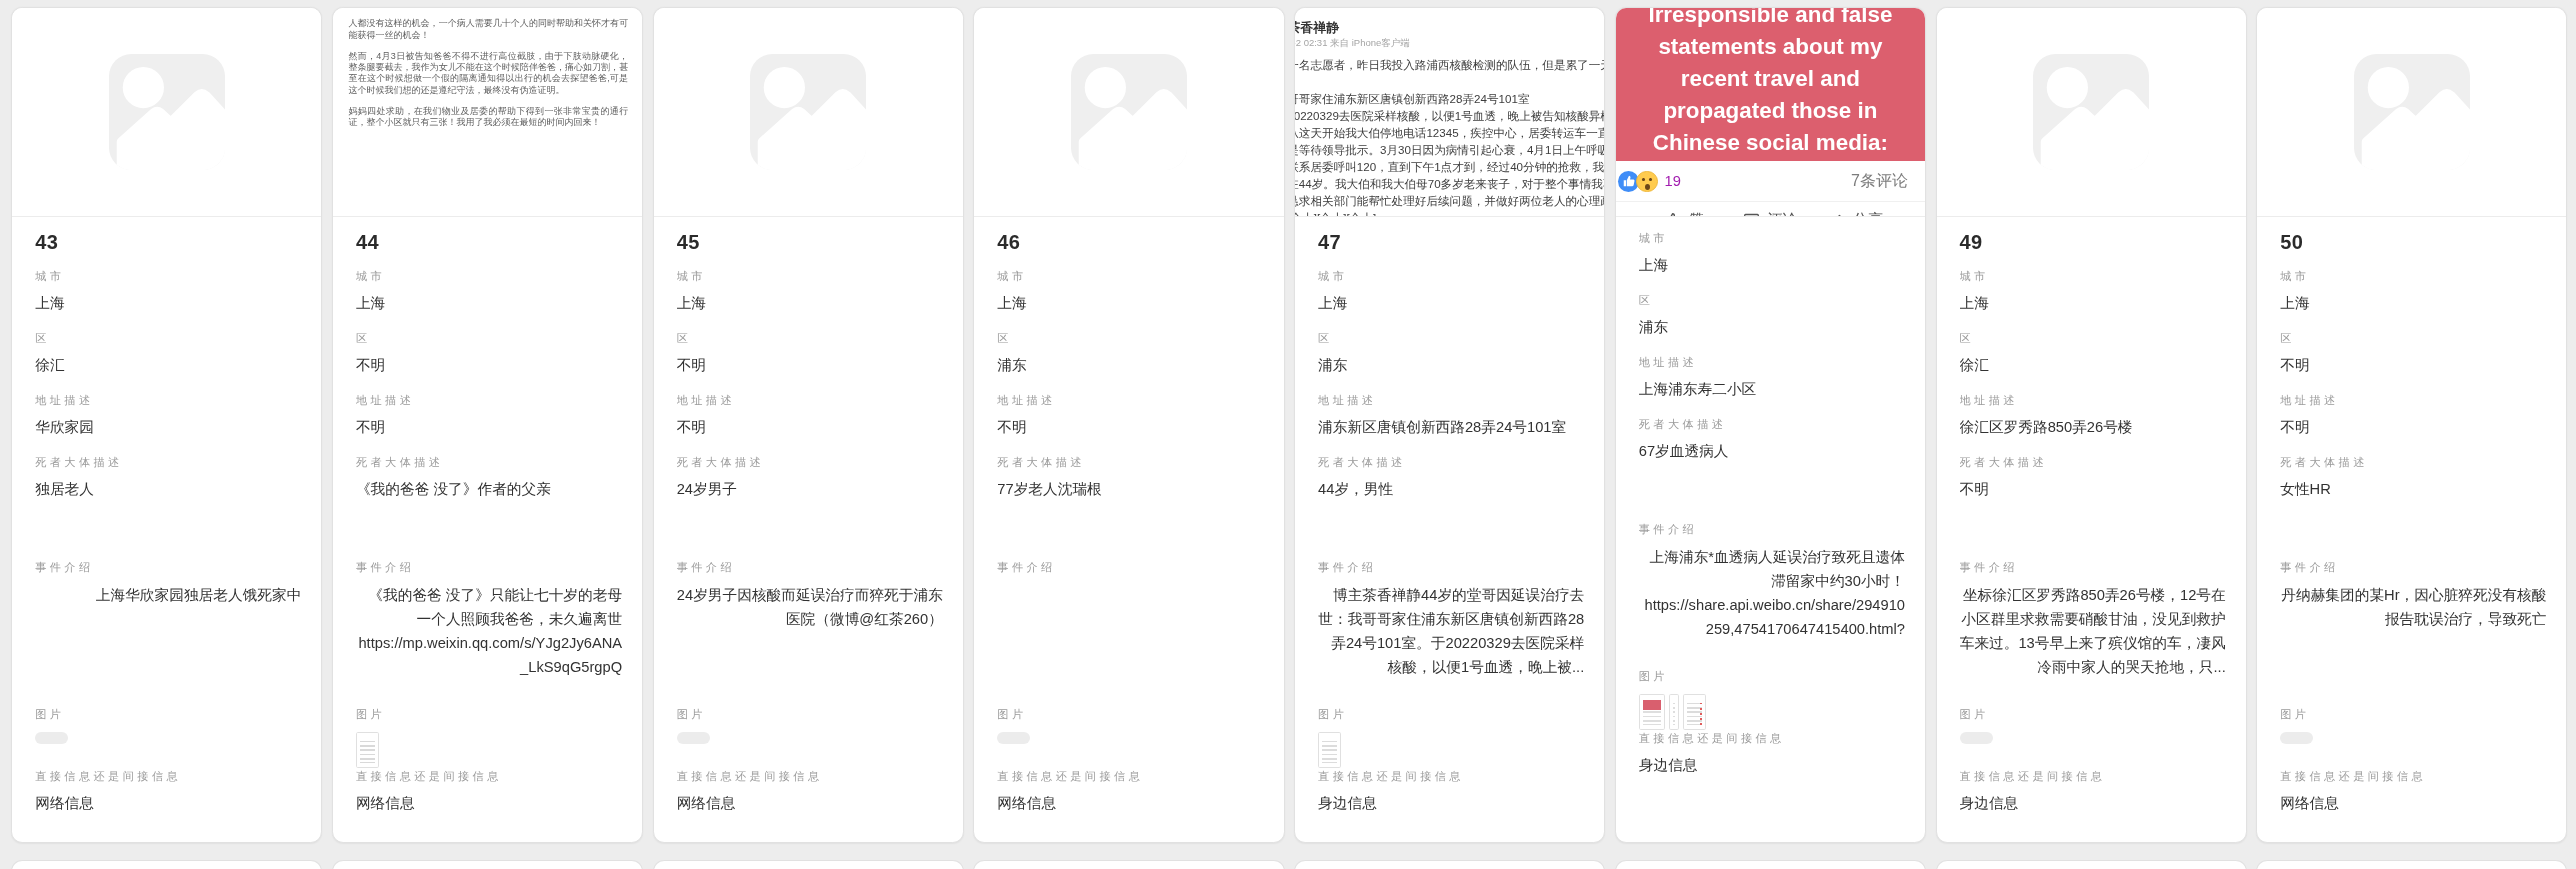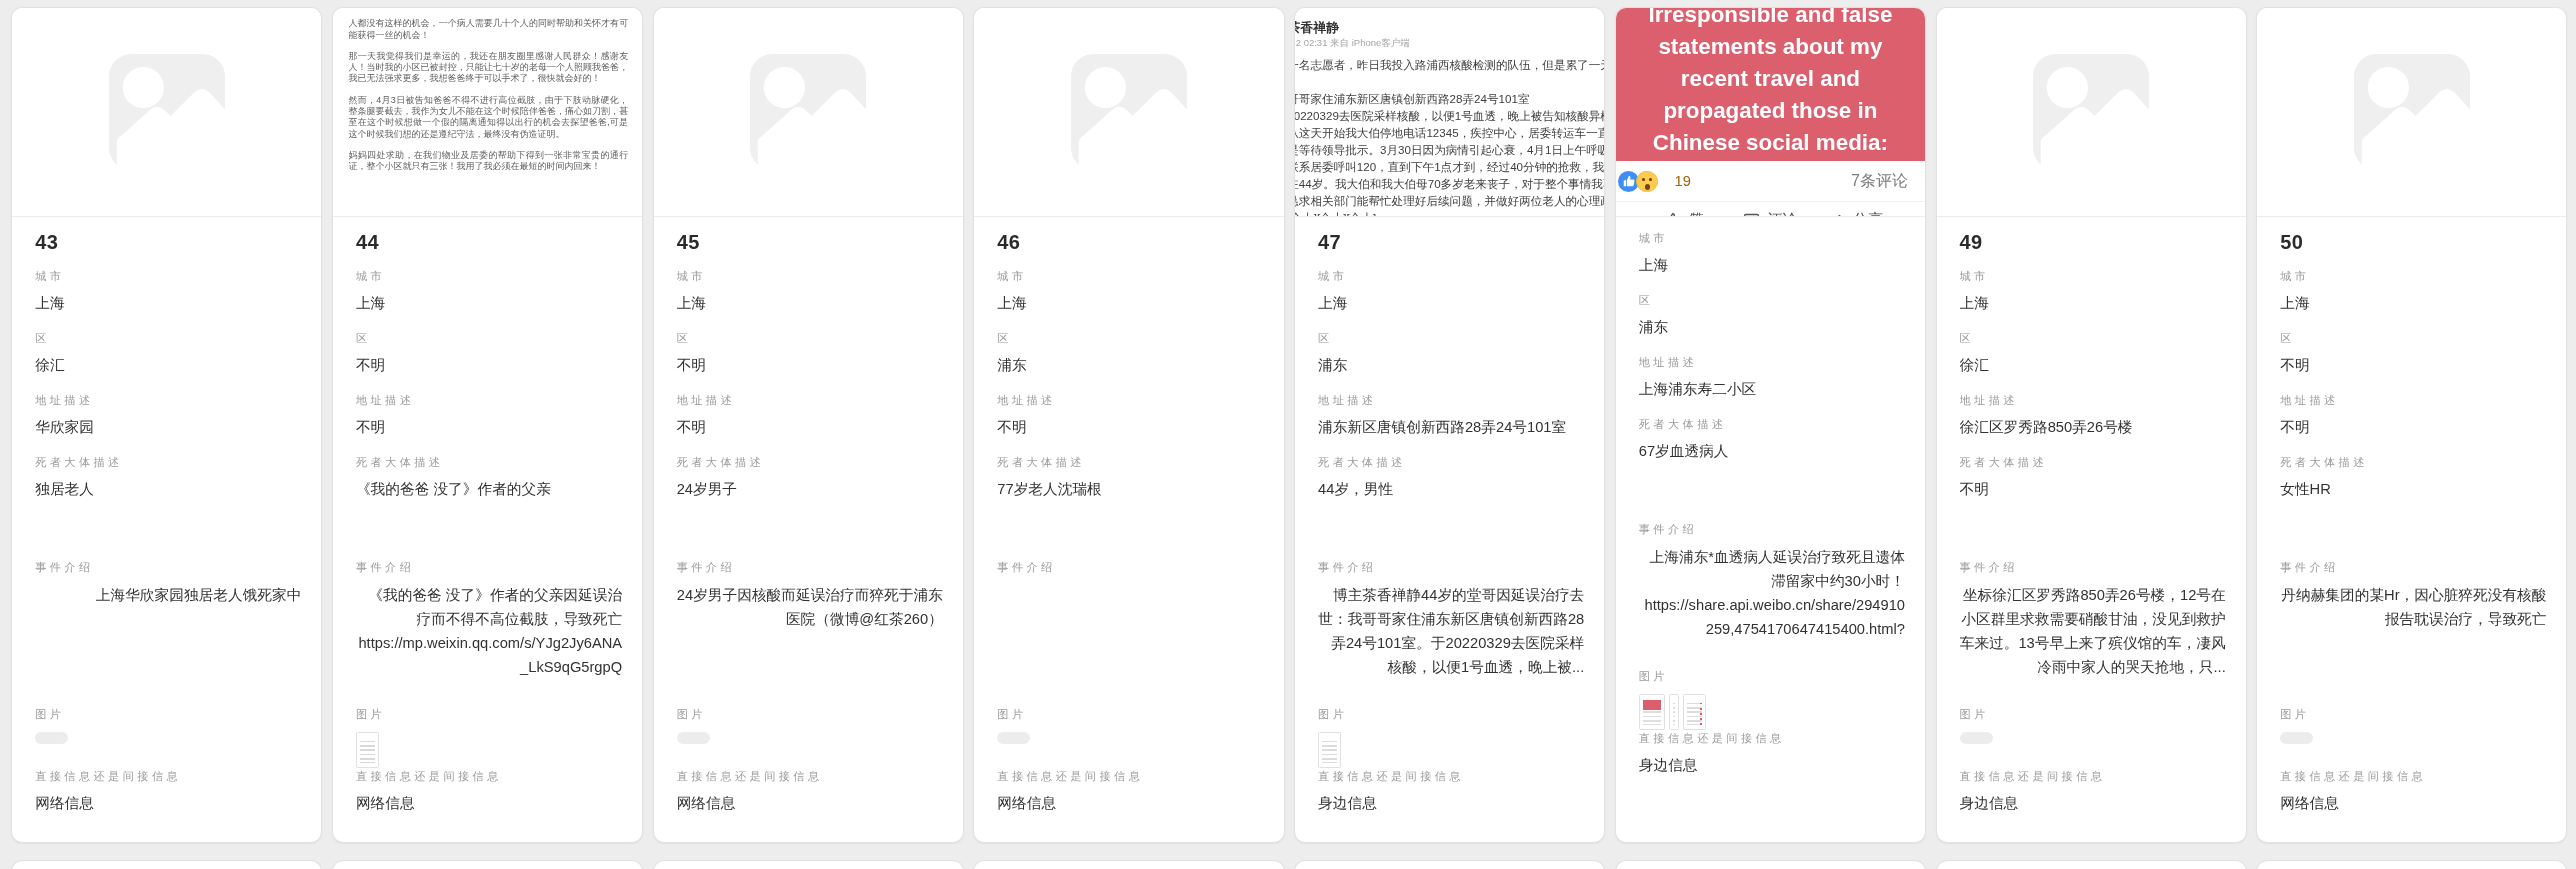--- a/index.html
+++ b/index.html
@@ -37,21 +37,21 @@
   .media-redpost { display:flex; flex-direction:column; height:100%; }
   .rp-red { height:153px; flex:none; display:flex; align-items:flex-start; justify-content:center; padding:0 21px; overflow:hidden; }
   .rp-text { color:#fff; font-weight:700; font-size:22.4px; line-height:32px; text-align:center; margin-top:-9.5px; }
   .rp-reactions { display:flex; align-items:center; padding:9.5px 17px 8.6px 14px; }
   .rp-badges { display:flex; align-items:center; }
   .rp-badge { width:21.6px; height:21.6px; border-radius:50%; flex:none; }
   .rp-badge-like { background:#3f8df7; margin-left:-12px; display:flex; align-items:center; justify-content:center; }
   .rp-badge-wow { background:#ffcb4e; margin-left:-3.4px; position:relative; border:0.9px solid #f0b93c; }
   .rp-badge-wow::before { content:""; position:absolute; left:5.2px; top:6px; width:2.6px; height:3.4px; border-radius:50%; background:#6b4618; box-shadow:7px 0 0 #6b4618; }
   .rp-badge-wow::after { content:""; position:absolute; left:7.8px; top:12px; width:5.2px; height:6px; border-radius:50%; background:#6b4618; }
-  .rp-count { font-size:14.7px; color:#a16207; margin-left:17px; }
+  .rp-count { font-size:14.7px; color:#a21caf; margin-left:7px; }
   .rp-comments { margin-left:auto; font-size:16px; color:#7c7c7c; }
   .rp-actions { border-top:0.9px solid #f0f0f0; display:flex; padding:8.6px 26px 0; }
   .rp-action { flex:1; display:flex; align-items:center; justify-content:center; gap:7px; font-size:15.5px; color:#555; }
 
   
   .content { padding:14px 20px 0 23px; flex:1; }
   .num { font-size:20px; font-weight:700; color:#2b2b2b; height:38px; letter-spacing:0.4px; }
   .label { font-size:11.2px; color:#9b9b9b; letter-spacing:3.4px; margin-bottom:7.8px; }
   .value { font-size:14.7px; color:#323232; line-height:23px; }
   .f { height:62px; overflow:hidden; }
@@ -130,21 +130,20 @@
       <div class="f f-direct">
         <div class="label">直接信息还是间接信息</div>
         <div class="value">网络信息</div>
       </div>
     </div>
   </article>
       <article class="card">
     <div class="media">
           <div class="media-article">
             <div class="p">人都没有这样的机会，一个病人需要几十个人的同时帮助和关怀才有可能获得一丝的机会！</div>
-            <div class="p">那一天我觉得我们是幸运的，我还在朋友圈里感谢人民群众！感谢友人！当时我的小区已被封控，只能让七十岁的老母一个人照顾我爸爸，我已无法强求更多，我想爸爸终于可以手术了，很快就会好的！</div>
             <div class="p">然而，4月3日被告知爸爸不得不进行高位截肢，由于下肢动脉硬化，整条腿要截去，我作为女儿不能在这个时候陪伴爸爸，痛心如刀割，甚至在这个时候想做一个假的隔离通知得以出行的机会去探望爸爸,可是这个时候我们想的还是遵纪守法，最终没有伪造证明。</div>
             <div class="p">妈妈四处求助，在我们物业及居委的帮助下得到一张非常宝贵的通行证，整个小区就只有三张！我用了我必须在最短的时间内回来！</div>
           </div>
         </div>
     <div class="content">
       <div class="num">44</div>
       <div class="f">
         <div class="label">城市</div>
         <div class="value">上海</div>
       </div>
@@ -155,21 +154,21 @@
       <div class="f">
         <div class="label">地址描述</div>
         <div class="value">不明</div>
       </div>
       <div class="f f-deceased">
         <div class="label">死者大体描述</div>
         <div class="value">《我的爸爸 没了》作者的父亲</div>
       </div>
       <div class="f f-event">
         <div class="label">事件介绍</div>
-        <div class="value value-event">《我的爸爸 没了》作者的父亲因延误治疗而不得不高位截肢，导致死亡
+        <div class="value value-event">《我的爸爸 没了》只能让七十岁的老母一个人照顾我爸爸，未久遍离世
 https://mp.weixin.qq.com/s/YJg2Jy6ANA_LkS9qG5rgpQ</div>
       </div>
       <div class="f f-image">
         <div class="label">图片</div>
         <div class="thumbrow">
               <div class="thumb t-doc t-doc-text"></div>
             </div>
       </div>
       <div class="f f-direct">
         <div class="label">直接信息还是间接信息</div>

